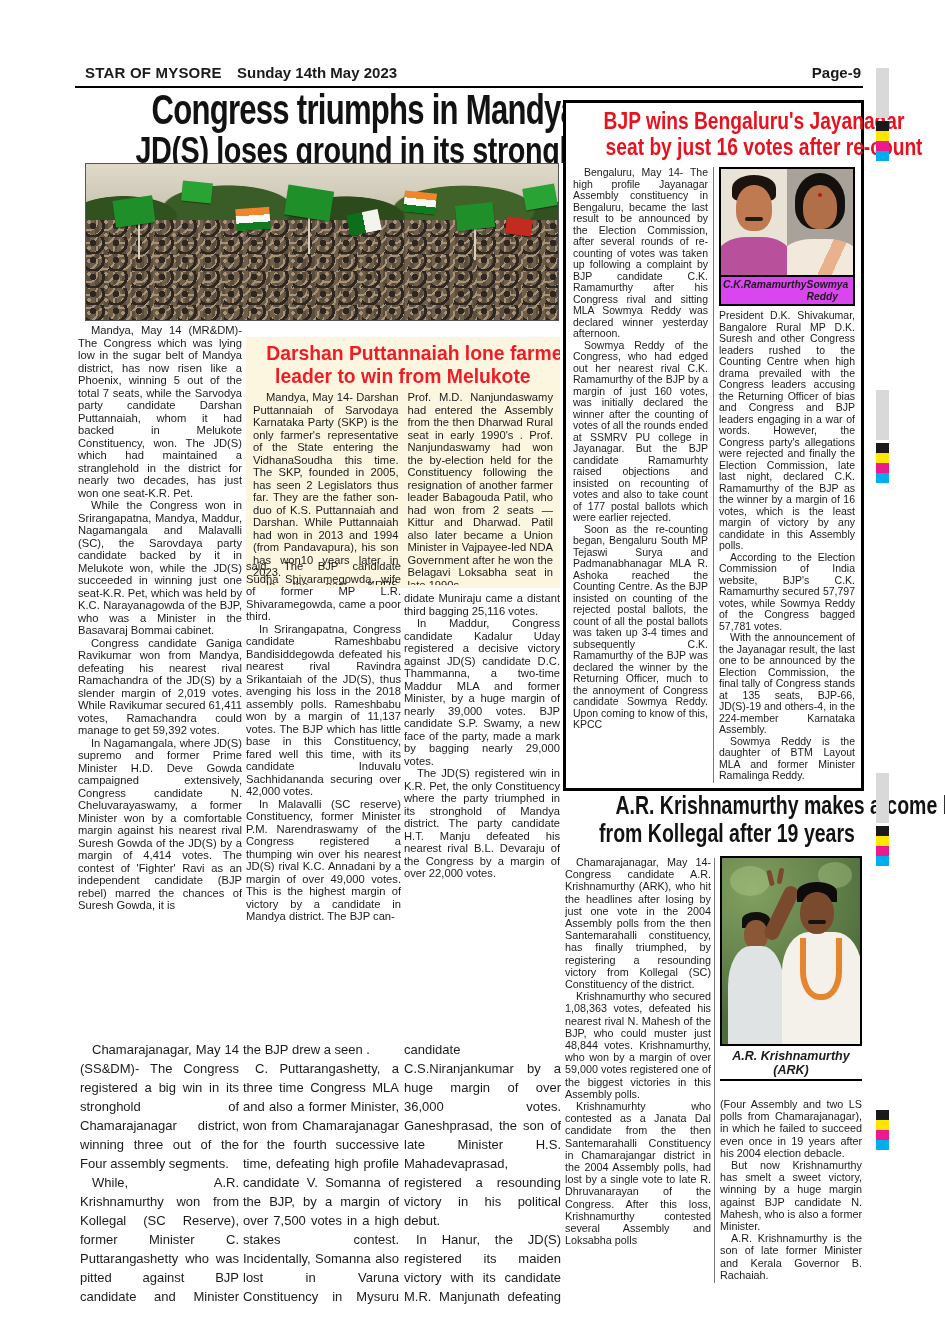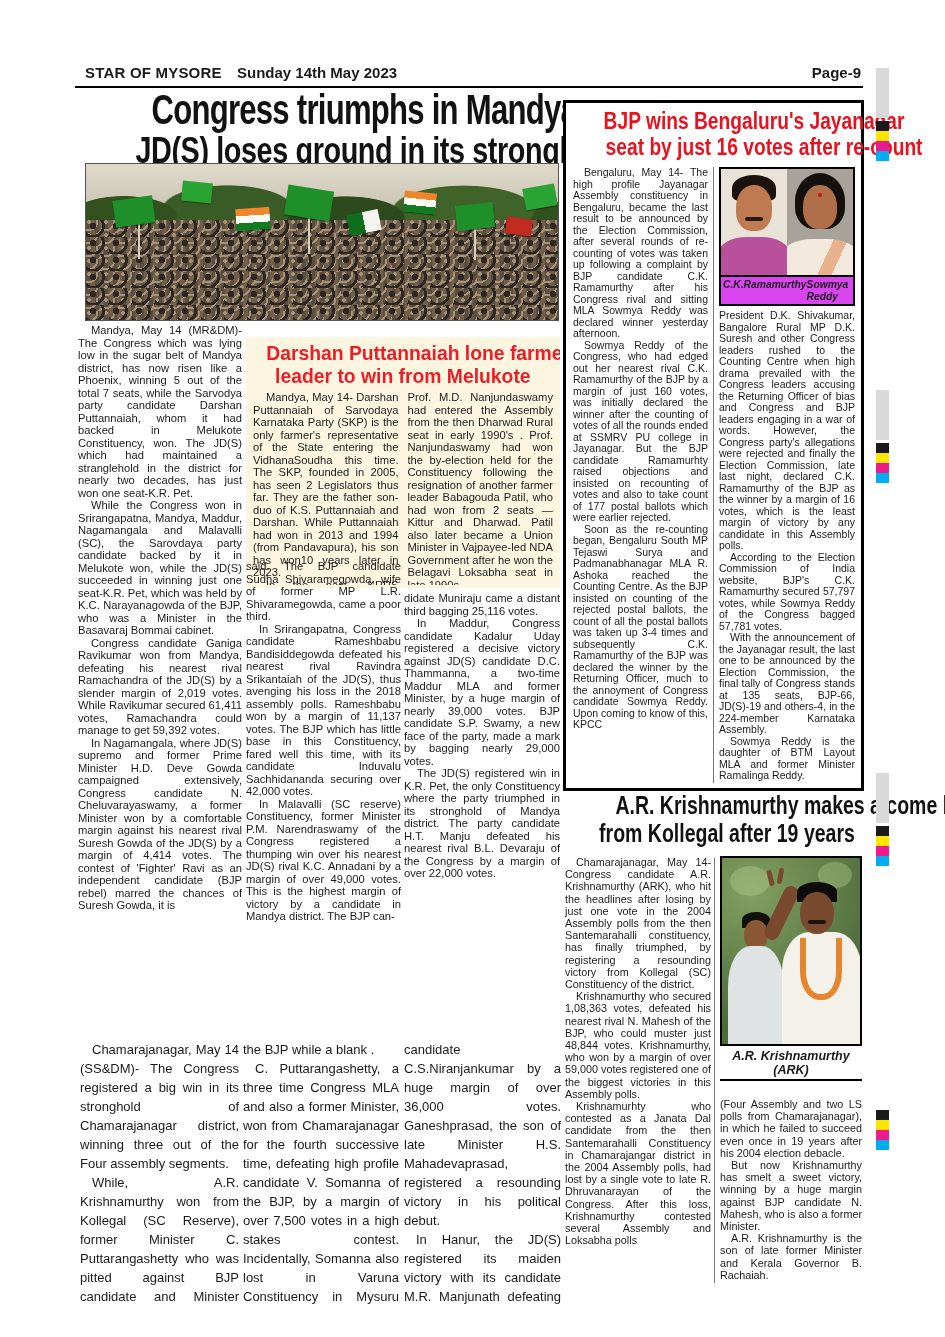--- a/index.html
+++ b/index.html
@@ -269,21 +269,21 @@
         <p>But now Krishnamurthy has smelt a sweet victory, winning by a huge margin against BJP candidate N. Mahesh, who is also a former Minister.</p>
         <p>A.R. Krishnamurthy is the son of late former Minister and Kerala Governor B. Rachaiah.</p>
       </div>
   </div>
 
   <div class="colblock cham-text" style="left:80px; top:1040px; width:159px; height:270px;">
       <p>Chamarajanagar, May 14 (SS&amp;DM)- The Congress registered a big win in its stronghold of Chamarajanagar district, winning three out of the Four assembly segments.</p>
       <p>While, A.R. Krishnamurthy won from Kollegal (SC Reserve), former Minister C. Puttarangashetty who was pitted against BJP candidate and Minister V.Somanna in Chamarajanagar registered victory and so did H.M. Ganeshprasad in Gundlupet. The JD(S) registered its only victory in the district bagging Hanur seat, while</p>
     </div>
   <div class="colblock cham-text cont" style="left:243px; top:1040px; width:156px; height:270px;">
-      <p>the BJP while a blank .</p>
+      <p>the BJP drew a seen .</p>
       <p>C. Puttarangashetty, a three time Congress MLA and also a former Minister, won from Chamarajanagar for the fourth successive time, defeating high profile candidate V. Somanna of the BJP, by a margin of over 7,500 votes in a high stakes contest. Incidentally, Somanna also lost in Varuna Constituency in Mysuru against Congress stalwart and former Chief Minister Siddharamaiah.</p>
       <p>Congress candidate H.M. Ganeshprasad won in Gundlupet defeating sitting MLA and BJP</p>
     </div>
   <div class="colblock cham-text cont" style="left:404px; top:1040px; width:157px; height:270px;">
       <p>candidate C.S.Niranjankumar by a huge margin of over 36,000 votes. Ganeshprasad, the son of late Minister H.S. Mahadevaprasad, registered a resounding victory in his political debut.</p>
       <p>In Hanur, the JD(S) registered its maiden victory with its candidate M.R. Manjunath defeating three-time MLA and Congress candidate R. Narendra, by a margin of nearly 22,000 votes, thus blocking a clean sweep of the district by the Congress.</p>
       <p>The BJP candidate Dr. Preethan Nagappa came a distant third.</p>
     </div>
 
   <div class="regbar" style="top:68px; height:50px;"></div>

